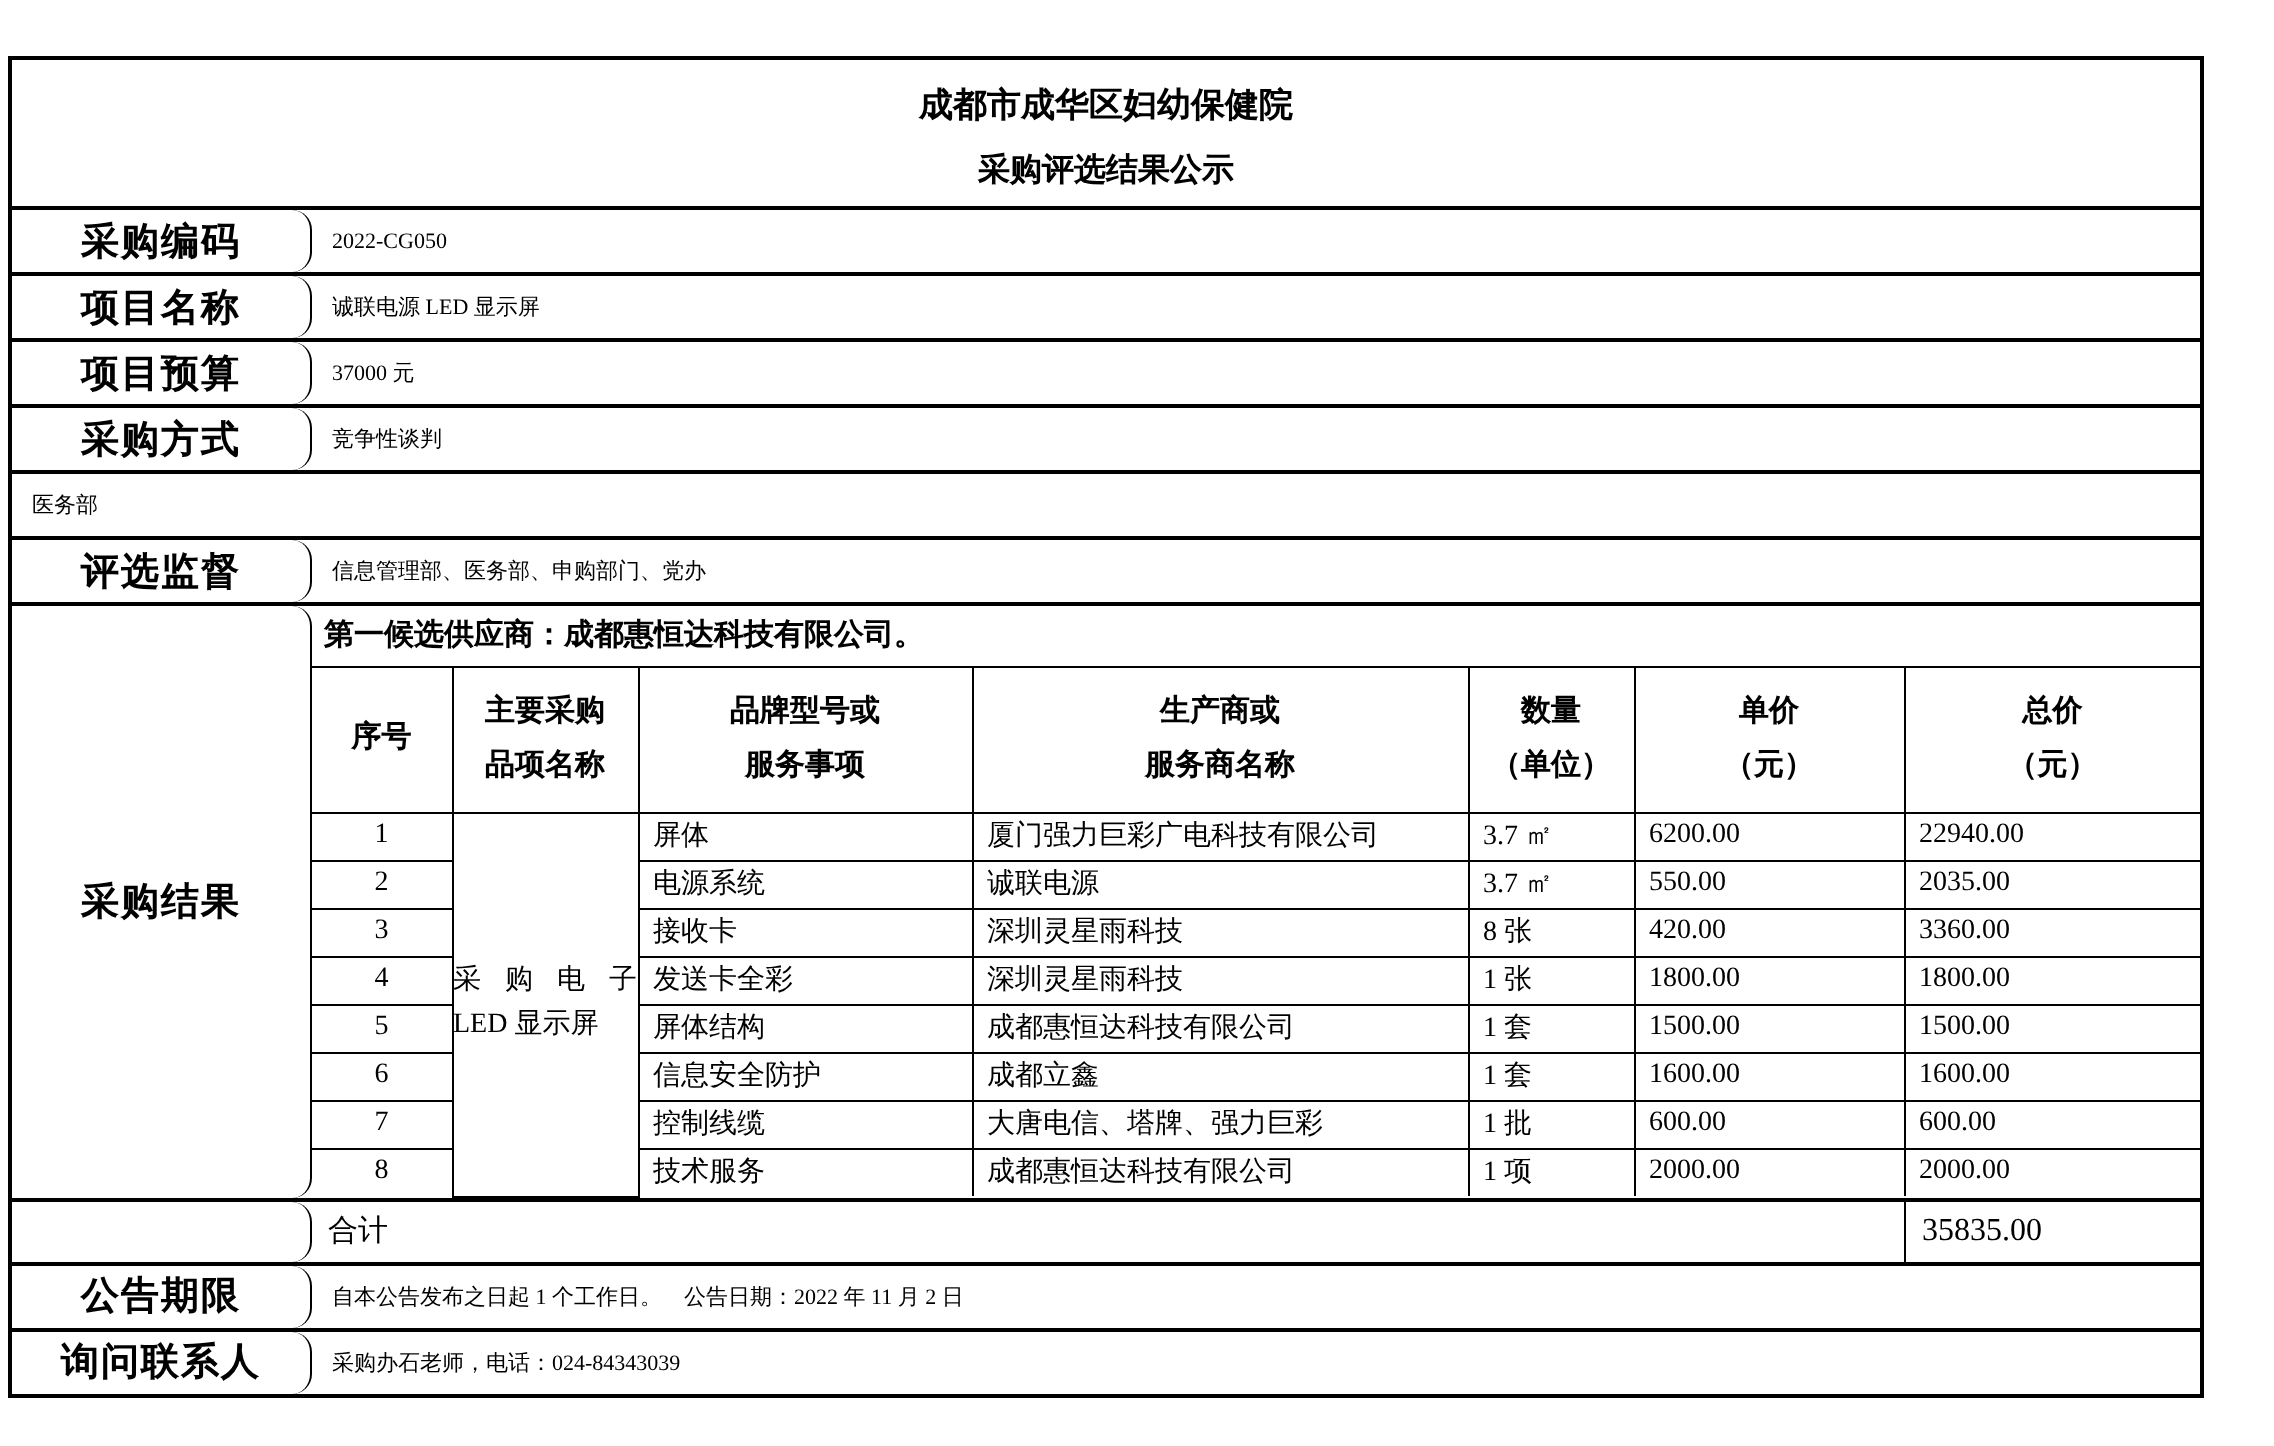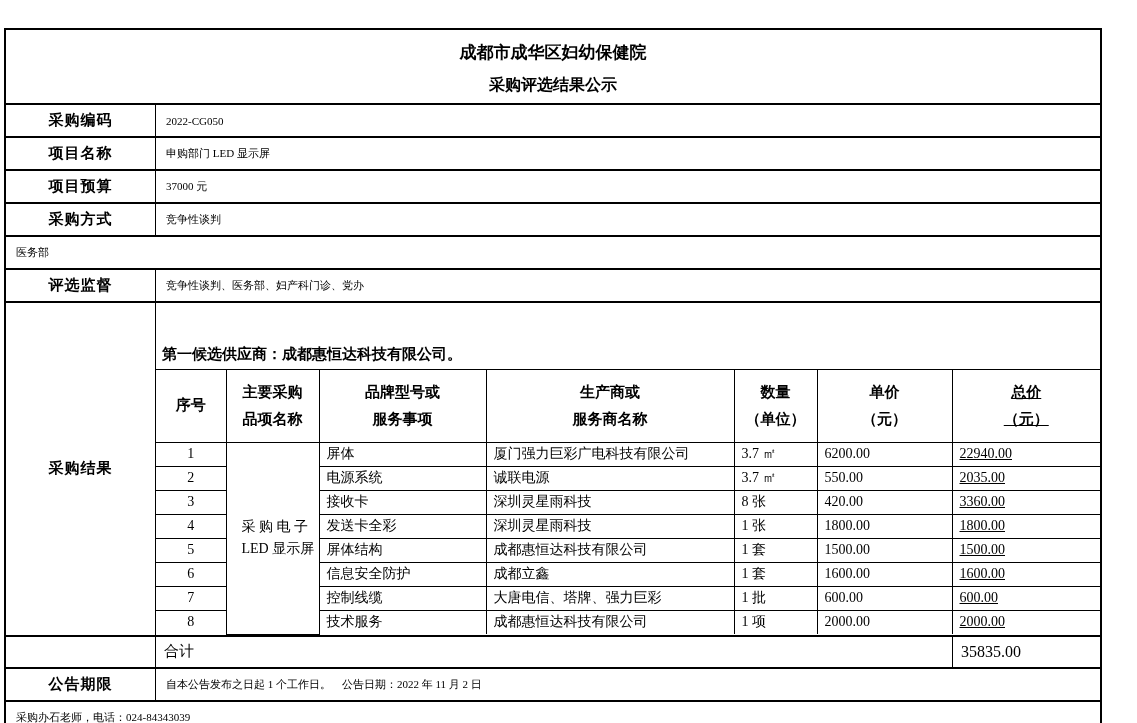--- a/index.html
+++ b/index.html
@@ -20,55 +20,55 @@
   .title-row {
     flex-direction:column; align-items:center; justify-content:center;
     height:73px; font-weight:bold; font-size:17px; padding-top:4px;
   }
   .title-row .t2 { margin-top:11px; font-size:16px; }
 
   
   .label-cell {
     flex:0 0 150px; border-right:1px solid #000;
     display:flex; align-items:center; justify-content:center;
-    font-weight:bold; font-size:15px; letter-spacing:1px;
+    font-weight:bold; font-size:19px; letter-spacing:1px;border-radius:10px;
   }
   .value-cell {
     flex:1; min-width:0; display:flex; align-items:center;
     font-size:11px; padding:0 10px;
   }
   .info-row, .footer-row { height:33px; }
 
   
   .result-content { flex:1; min-width:0; display:flex; flex-direction:column; }
   .supplier-line {
     height:31px; line-height:31px; border-bottom:1px solid #000;
     font-weight:bold; font-size:15px; padding-left:6px;
-    white-space:nowrap; overflow:hidden;margin-top:36px;
+    white-space:nowrap; overflow:hidden;
   }
   table.items {
     width:100%; border-collapse:collapse; table-layout:fixed;
     font-size:14px;
   }
   table.items th, table.items td { border:1px solid #000; }
   table.items th:first-child, table.items td:first-child { border-left:none; }
-  table.items th:last-child, table.items td:last-child { border-right:none;text-decoration:underline; }
+  table.items th:last-child, table.items td:last-child { border-right:none; }
   table.items thead th { border-top:none; }
   table.items tbody tr:last-child td { border-bottom:none; }
   table.items thead th {
     height:72px; font-weight:bold; text-align:center; vertical-align:middle;
     font-size:15px;
   }
   table.items thead th div { line-height:27px; }
   table.items tbody td {
     height:24px; padding:0 0 0 7px; vertical-align:middle;
     white-space:nowrap; overflow:hidden;
   }
   table.items tbody td.c-no { text-align:center; padding:0; }
-  td.merged-cell { padding:0 15px !important; vertical-align:middle;margin-top:28px; }
+  td.merged-cell { padding:0 0 !important; vertical-align:middle;margin-top:28px; }
   .merged-line1 { text-align:justify; text-align-last:justify; line-height:22px; }
   .merged-line2 { line-height:22px; }
 
   
   .total-row { height:32px; }
   .total-row .label-cell { font-weight:normal; }
   .total-label-cell {
     flex:1; display:flex; align-items:center; padding-left:8px; font-size:15px;
   }
   .total-value-cell {
@@ -85,36 +85,36 @@
     <div class="t1">成都市成华区妇幼保健院</div>
     <div class="t2">采购评选结果公示</div>
   </div>
 
   <div class="row info-row">
     <div class="label-cell">采购编码</div>
     <div class="value-cell">2022-CG050</div>
   </div>
   <div class="row info-row">
     <div class="label-cell">项目名称</div>
-    <div class="value-cell">申购部门 LED 显示屏</div>
+    <div class="value-cell">诚联电源 LED 显示屏</div>
   </div>
   <div class="row info-row">
     <div class="label-cell">项目预算</div>
     <div class="value-cell">37000 元</div>
   </div>
   <div class="row info-row">
     <div class="label-cell">采购方式</div>
     <div class="value-cell">竞争性谈判</div>
   </div>
   <div class="row info-row">
     <div class="value-cell">医务部</div>
   </div>
   <div class="row info-row">
     <div class="label-cell">评选监督</div>
-    <div class="value-cell">竞争性谈判、医务部、妇产科门诊、党办</div>
+    <div class="value-cell">信息管理部、医务部、申购部门、党办</div>
   </div>
 
   <div class="row">
     <div class="label-cell">采购结果</div>
     <div class="result-content">
       <div class="supplier-line">第一候选供应商：成都惠恒达科技有限公司。</div>
       <table class="items">
         <colgroup>
           <col style="width:70px">
             <col style="width:93px">
@@ -233,16 +233,17 @@
     <div class="label-cell"></div>
     <div class="total-label-cell">合计</div>
     <div class="total-value-cell">35835.00</div>
   </div>
 
   <div class="row footer-row">
     <div class="label-cell">公告期限</div>
     <div class="value-cell">自本公告发布之日起 1 个工作日。　公告日期：2022 年 11 月 2 日</div>
   </div>
   <div class="row footer-row">
+    <div class="label-cell">询问联系人</div>
     <div class="value-cell">采购办石老师，电话：024-84343039</div>
   </div>
 
 </div>
 
 </body></html>

